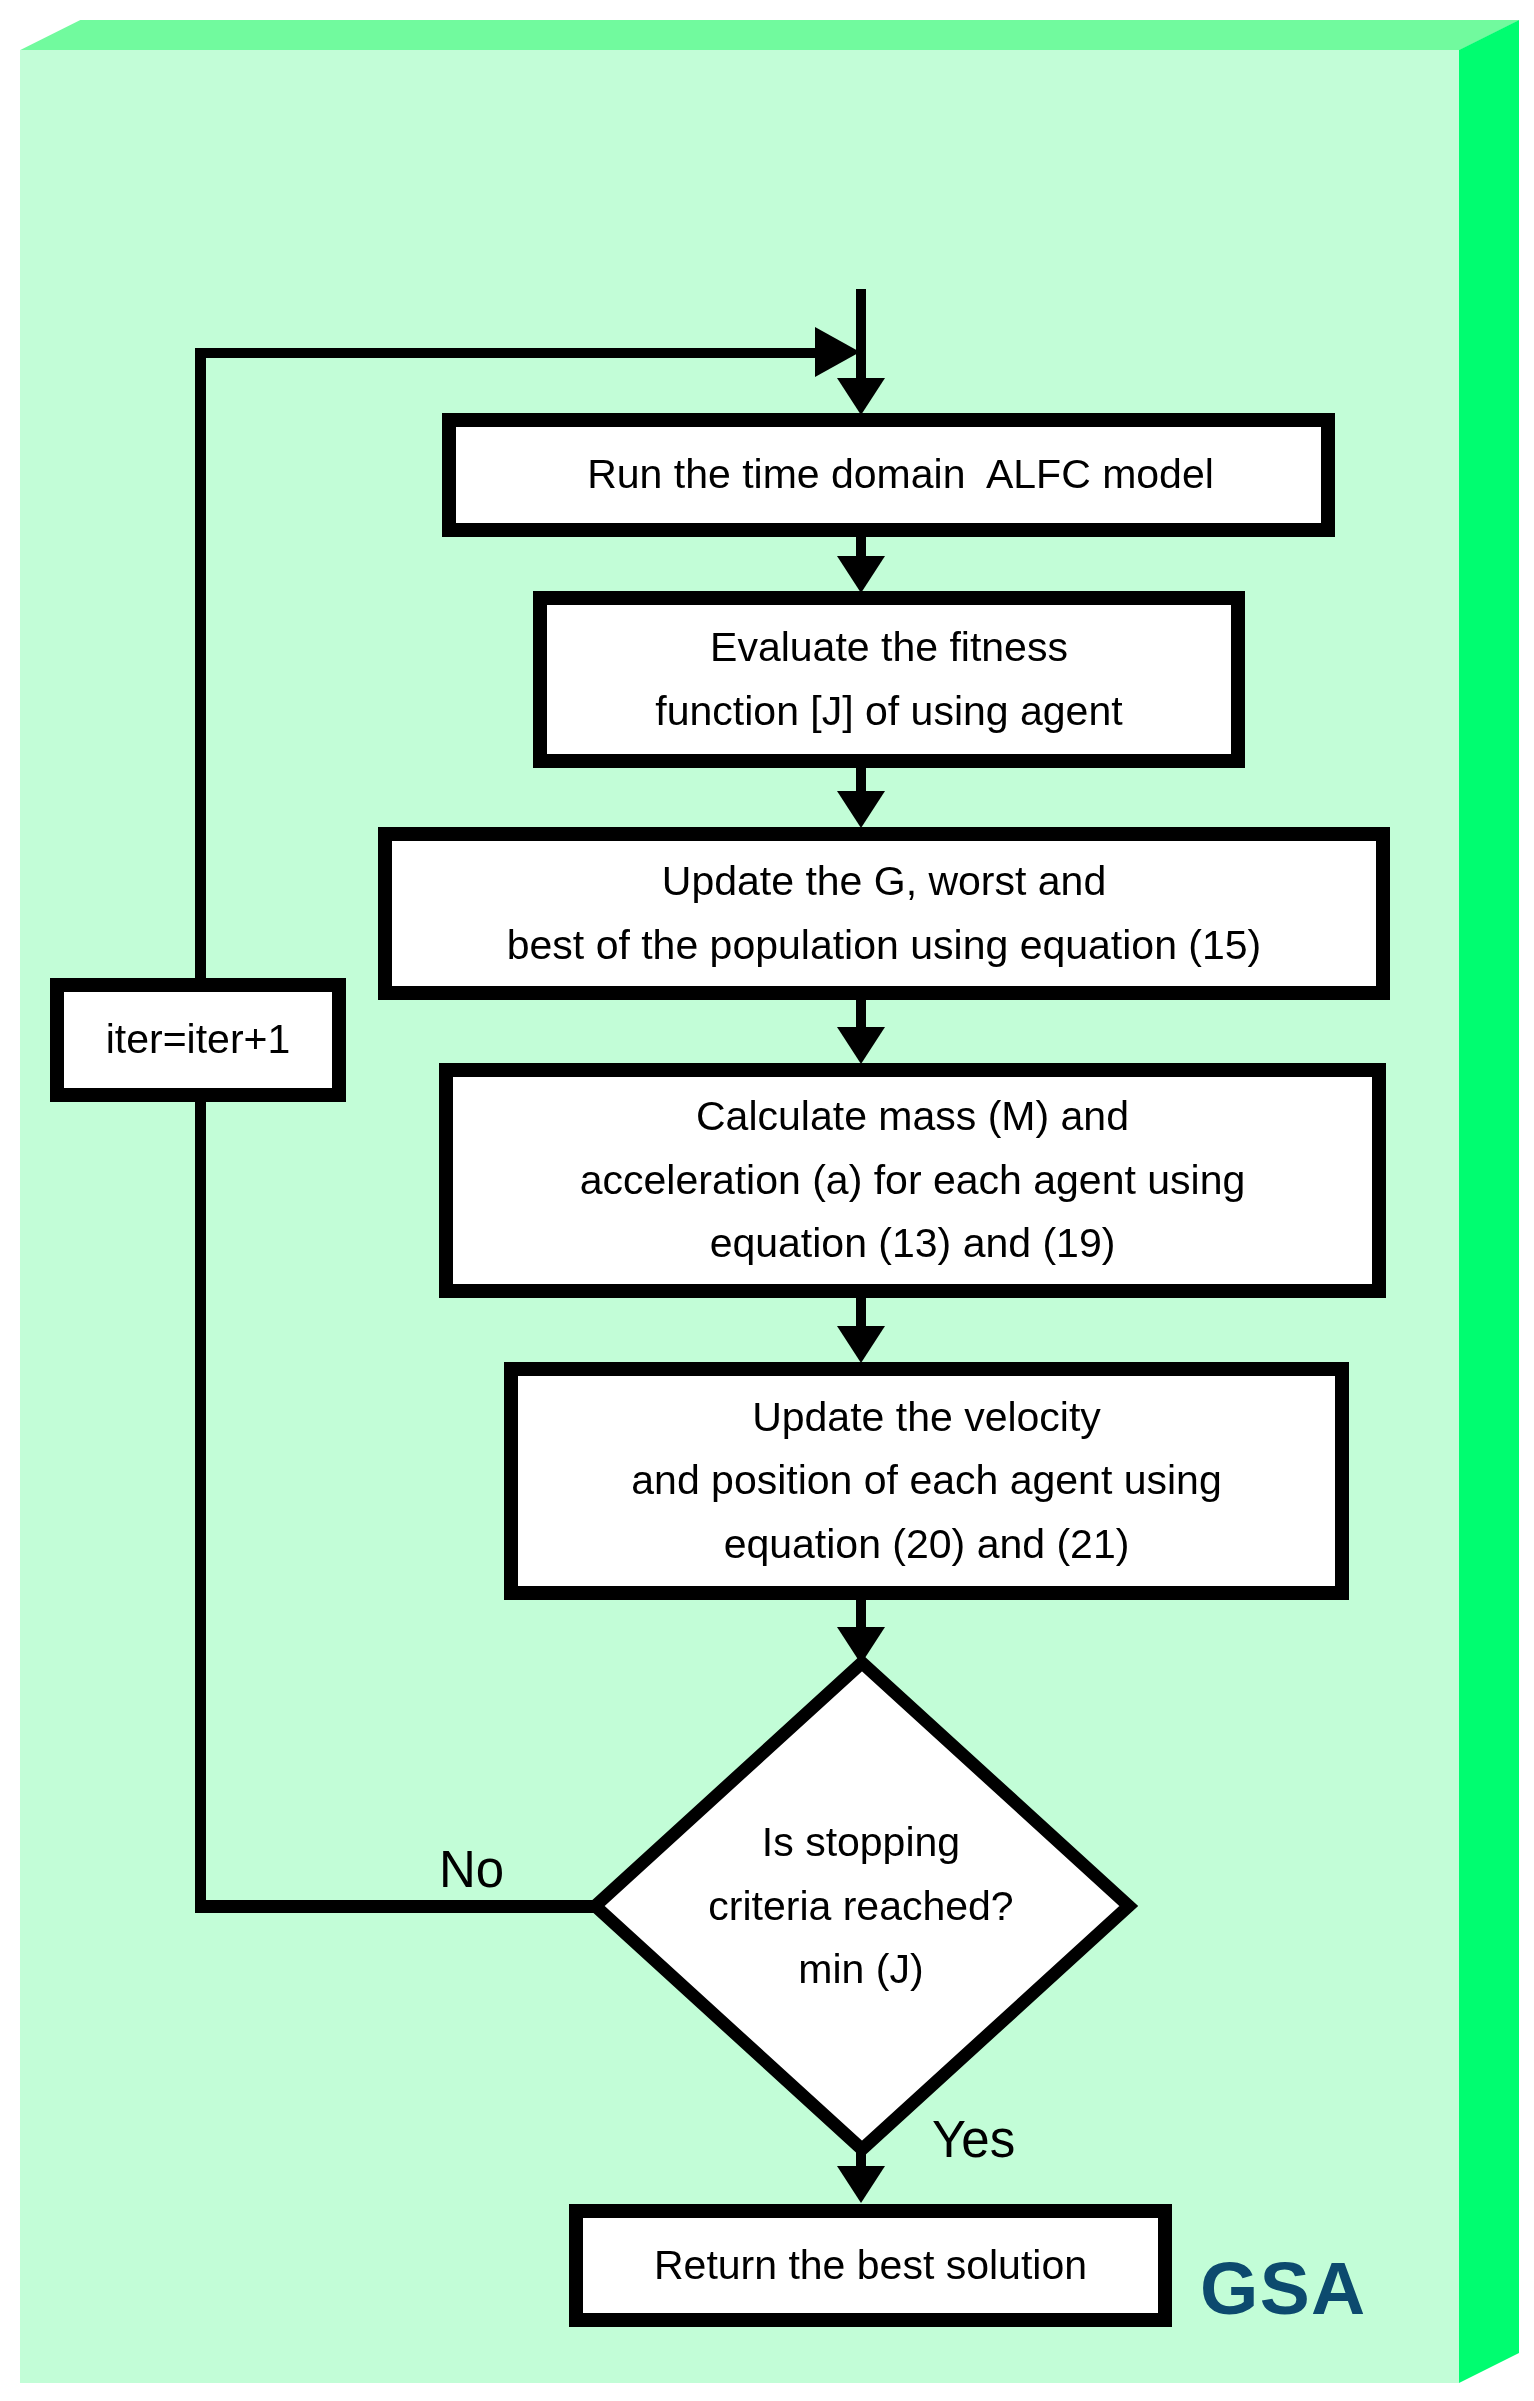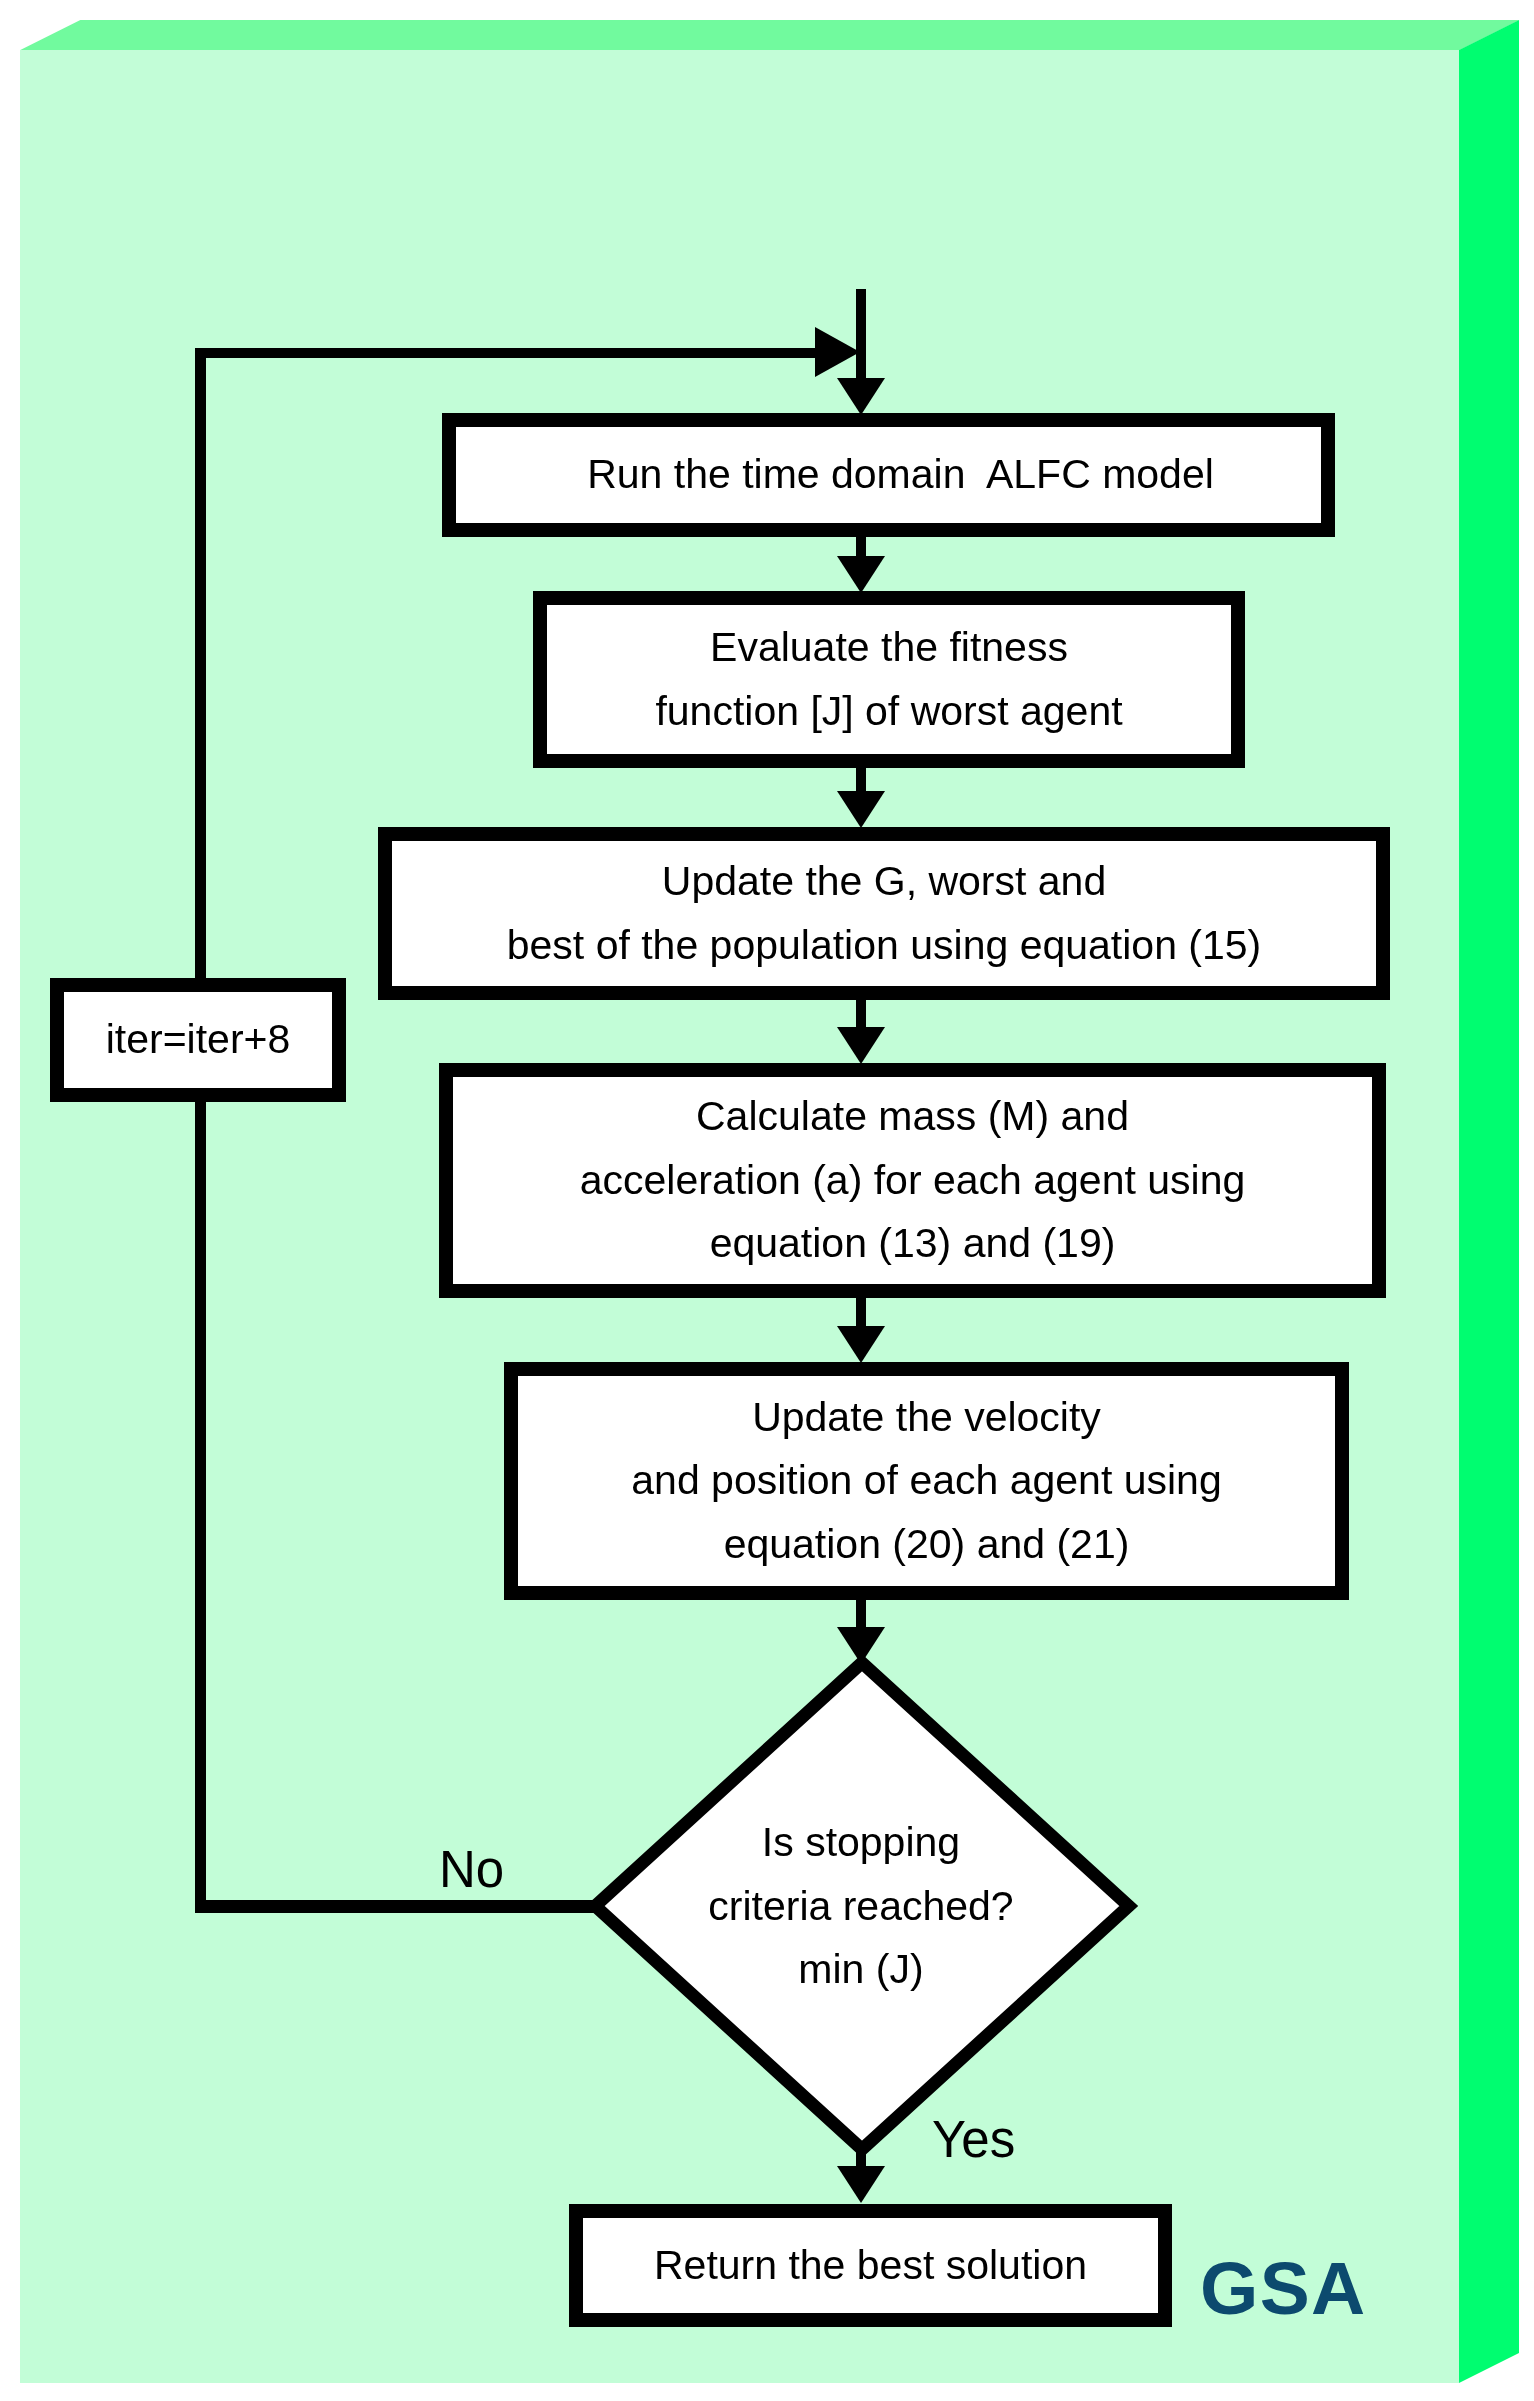--- a/index.html
+++ b/index.html
@@ -84,34 +84,34 @@
   <div class="stem" style="left:856px;top:1600px;width:10.2px;height:27px;"></div>
   <div class="arr-down" style="left:837px;top:1627px;"></div>
 
   <div class="stem" style="left:856px;top:2150px;width:10.2px;height:16.5px;"></div>
   <div class="arr-down" style="left:837px;top:2166px;"></div>
 
 
   <div id="run-model" class="node">Run the time domain  ALFC model</div>
 
   <div id="evaluate" class="node">Evaluate the fitness
-function [J] of worst agent</div>
+function [J] of using agent</div>
 
   <div id="update-g" class="node">Update the G, worst and
 best of the population using equation (15)</div>
 
   <div id="calc-mass" class="node">Calculate mass (M) and
 acceleration (a) for each agent using
 equation (13) and (19)</div>
 
   <div id="update-vel" class="node">Update the velocity
 and position of each agent using
 equation (20) and (21)</div>
 
-  <div id="iter-box" class="node">iter=iter+8</div>
+  <div id="iter-box" class="node">iter=iter+1</div>
 
   <svg id="diamond-svg" viewBox="0 0 880 806">
     <polygon points="440,20 860,403 440,786 20,403" fill="#ffffff" stroke="#000000" stroke-width="20"></polygon>
   </svg>
   <div id="diamond-text">Is stopping
 criteria reached?
 min (J)</div>
 
   <div id="return-box" class="node">Return the best solution</div>
 

